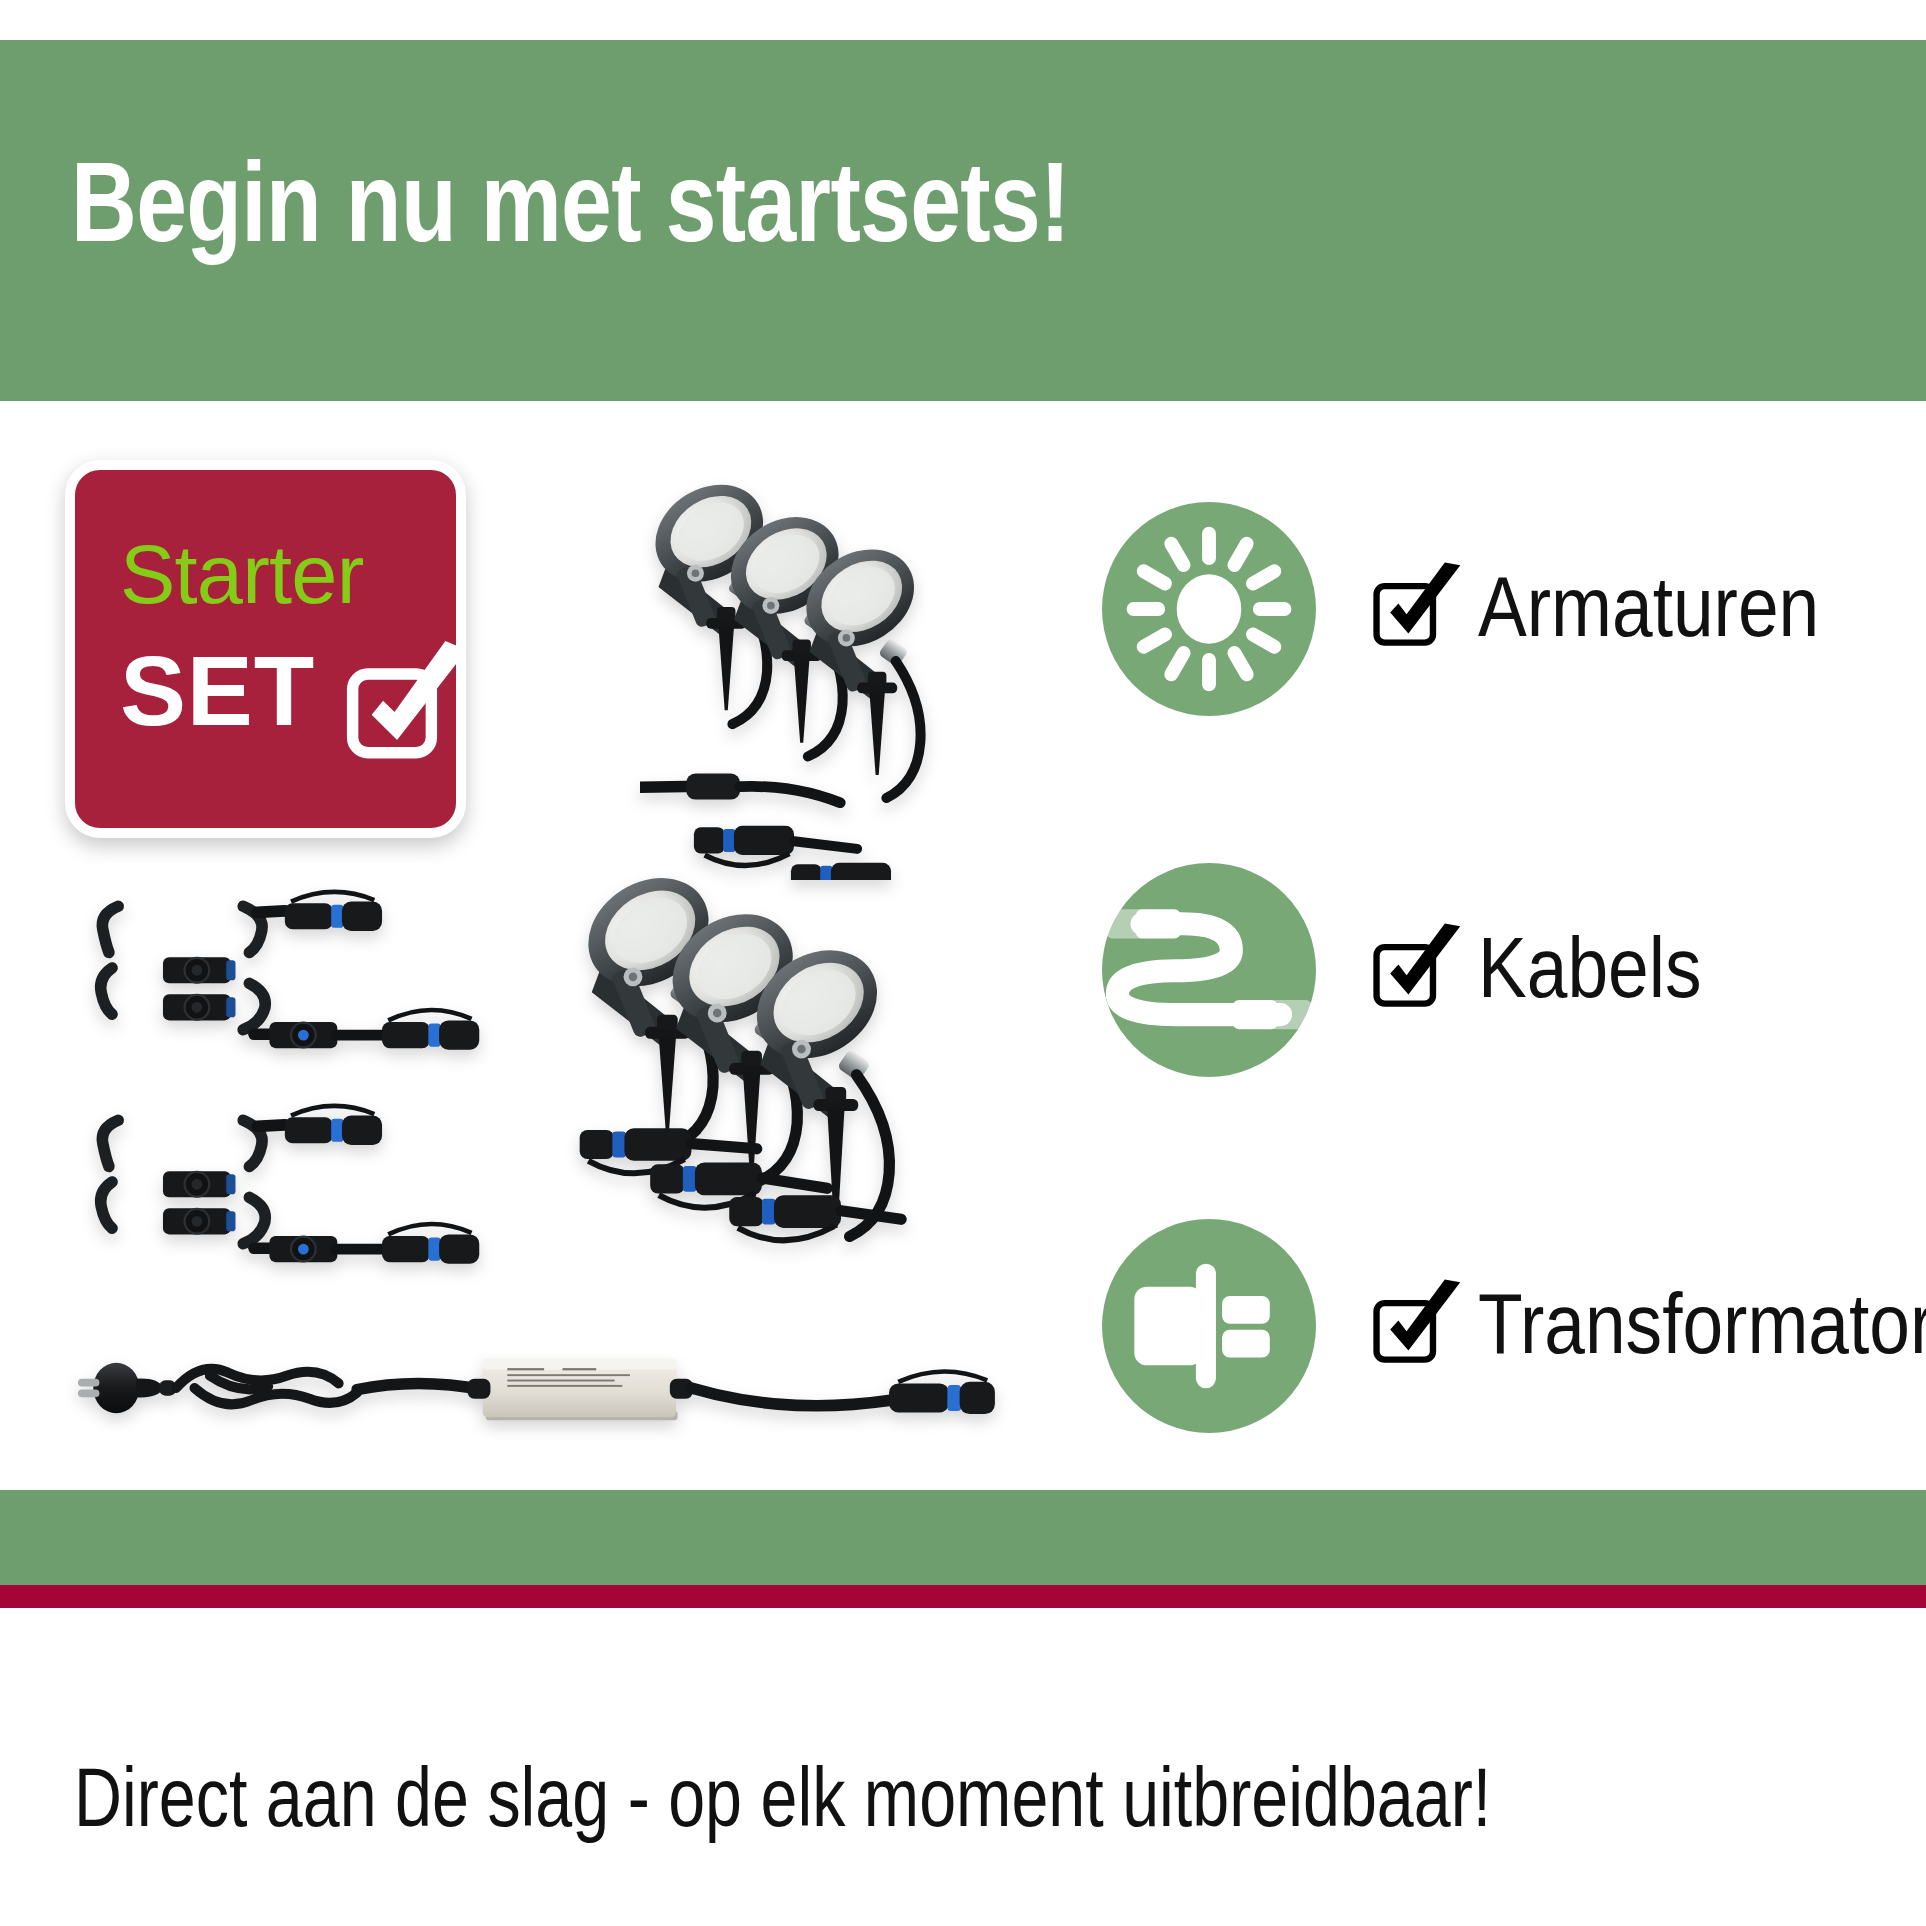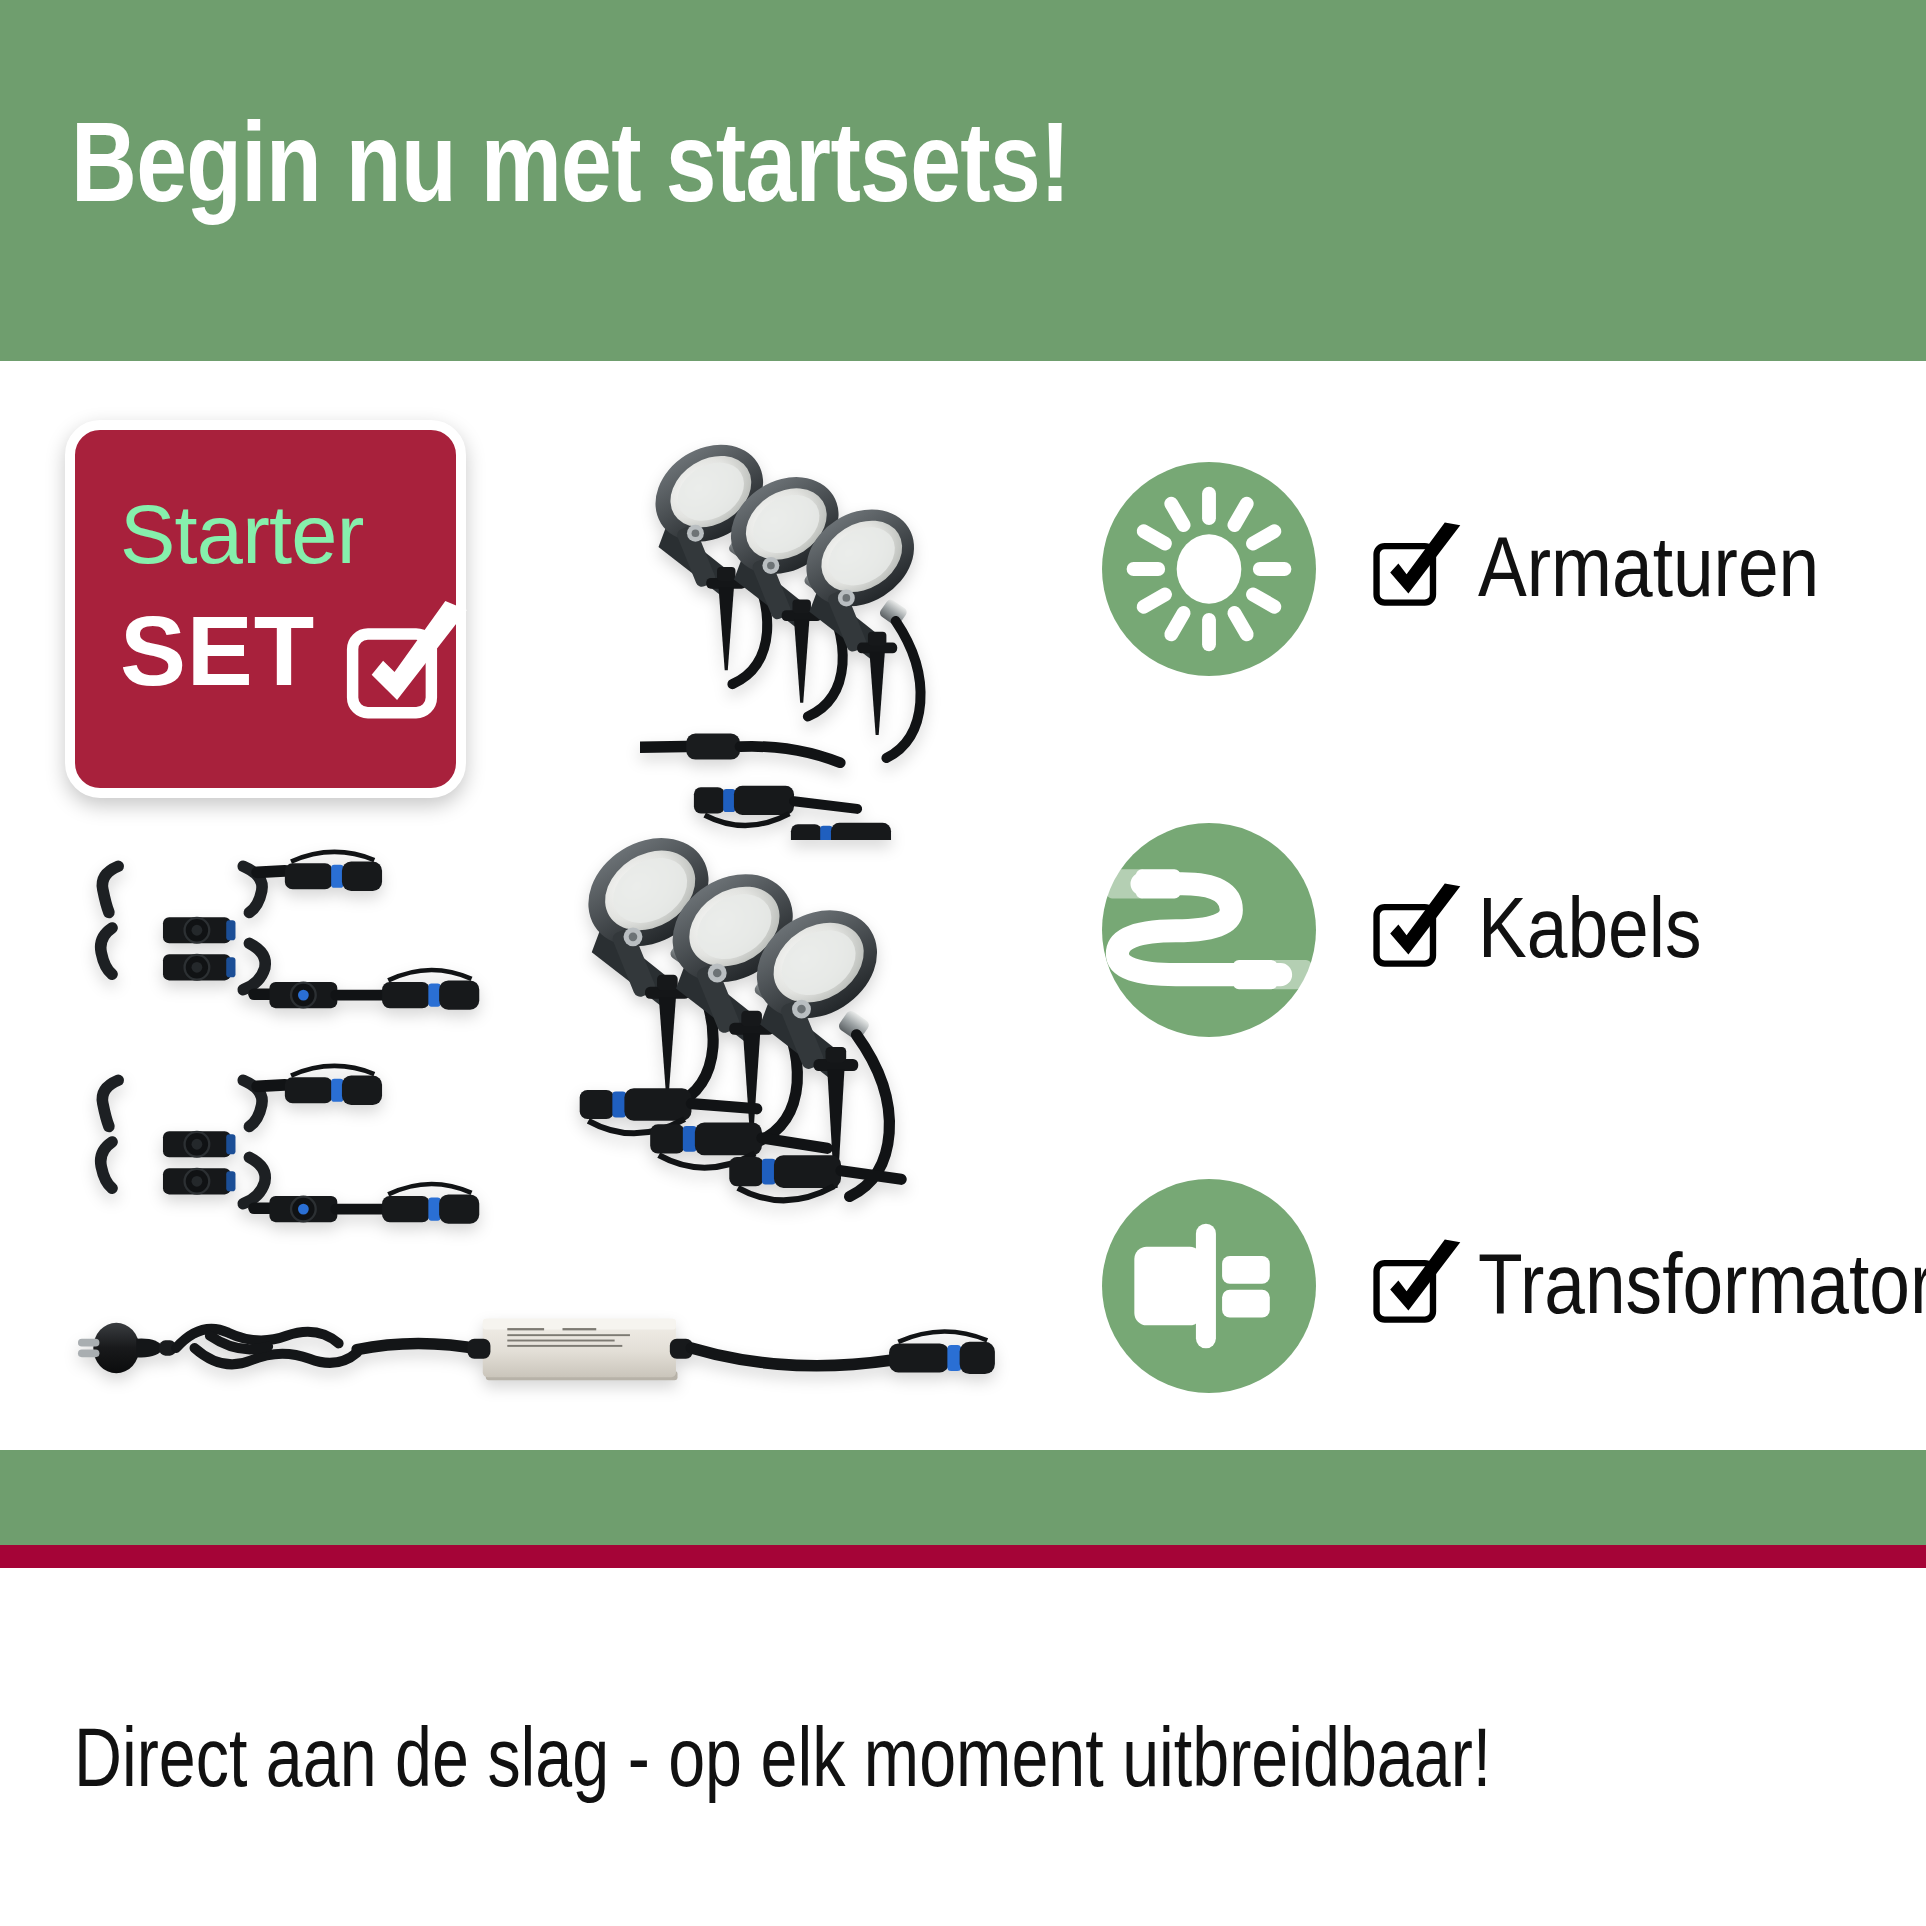--- a/index.html
+++ b/index.html
@@ -3,21 +3,21 @@
 <meta charset="utf-8">
 <style>
   html,body{margin:0;padding:0;}
   body{
     width:1926px;height:1926px;
     background:#ffffff;
     font-family:"Liberation Sans", sans-serif;
     overflow:hidden;
     position:relative;
   }
-  .page{position:absolute;inset:0;background:#fff;}
+  .page{position:absolute;inset:0;background:#fff;margin-top:40px;}
 
   
   .header{
     position:absolute;left:0;top:0;width:1926px;height:361px;
     background:#6f9e6e;
   }
   .header-title{
     position:absolute;left:71px;top:105px;
     font-family:"Liberation Sans", sans-serif;
     font-weight:700;
@@ -37,21 +37,21 @@
   .badge{
     position:absolute;left:0;top:0;width:401px;height:378px;
     background:#a8213c;
     border-radius:35px;
     border:10.8px solid #ffffff;
     box-sizing:border-box;
     box-shadow:0 7.7px 20px rgba(0,0,0,.22);
   }
   .badge-line1{
     position:absolute;left:45px;top:63px;
-    color:#86efac;font-size:83px;font-weight:400;line-height:1;
+    color:#84cc16;font-size:83px;font-weight:400;line-height:1;
     font-family:"Liberation Sans", sans-serif;
     letter-spacing:-0.8px;
     white-space:nowrap;
   }
   .badge-line2{
     position:absolute;left:45px;top:171px;
     color:#fff;font-size:99px;font-weight:700;line-height:1;
     font-family:"Liberation Sans", sans-serif;
     letter-spacing:0.8px;
     white-space:nowrap;

